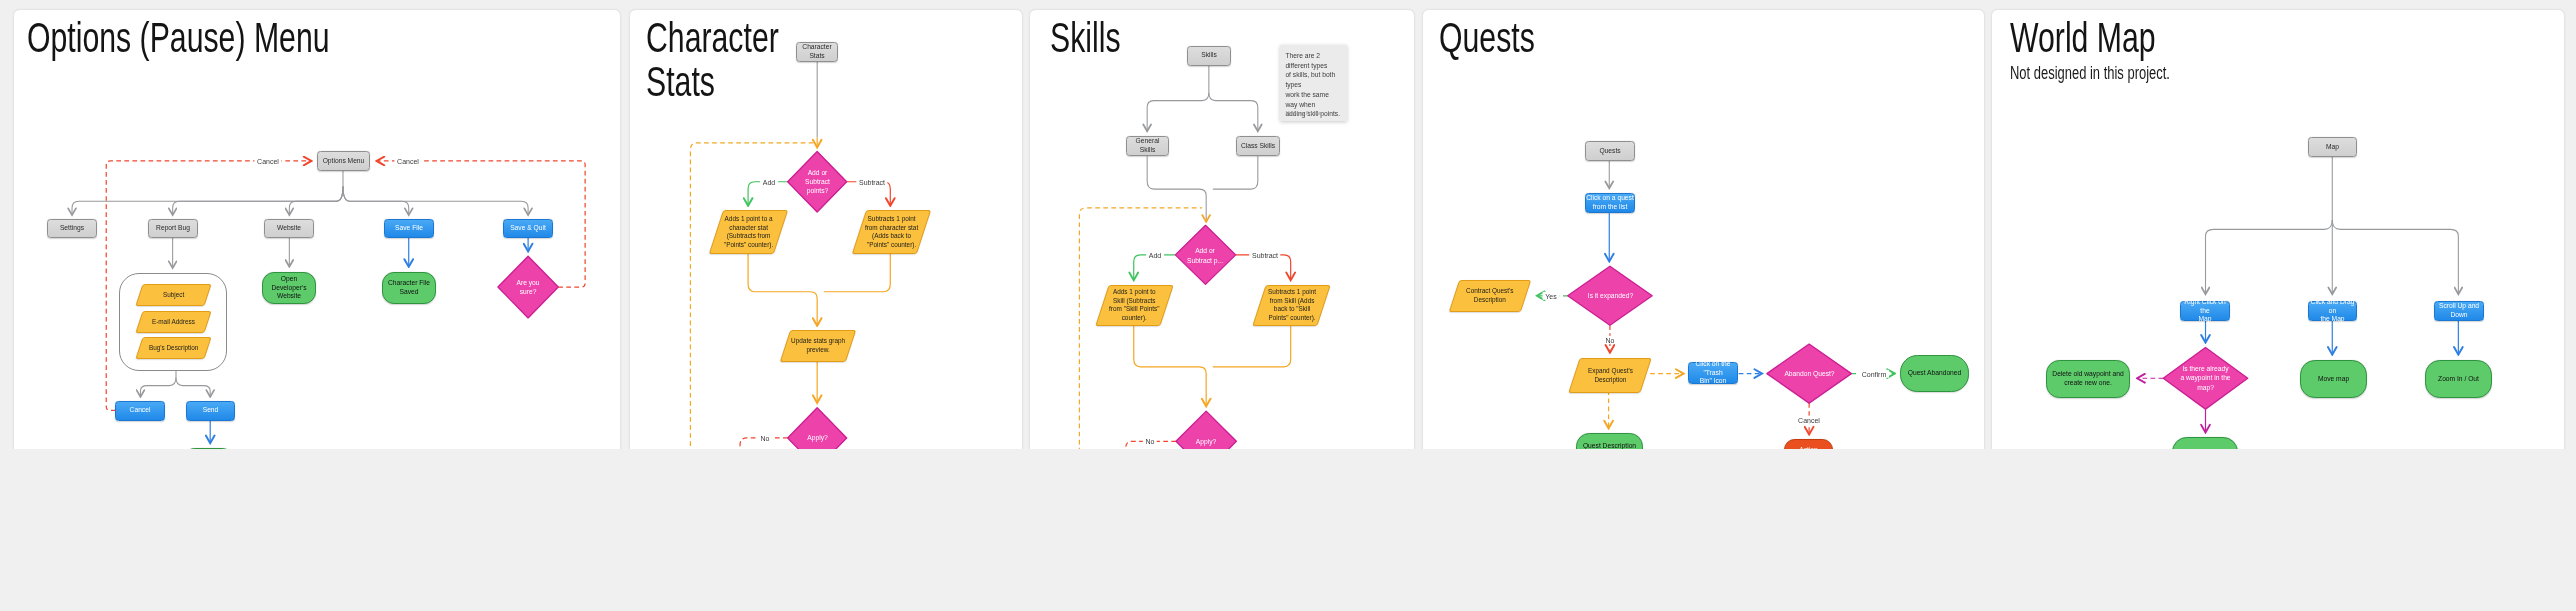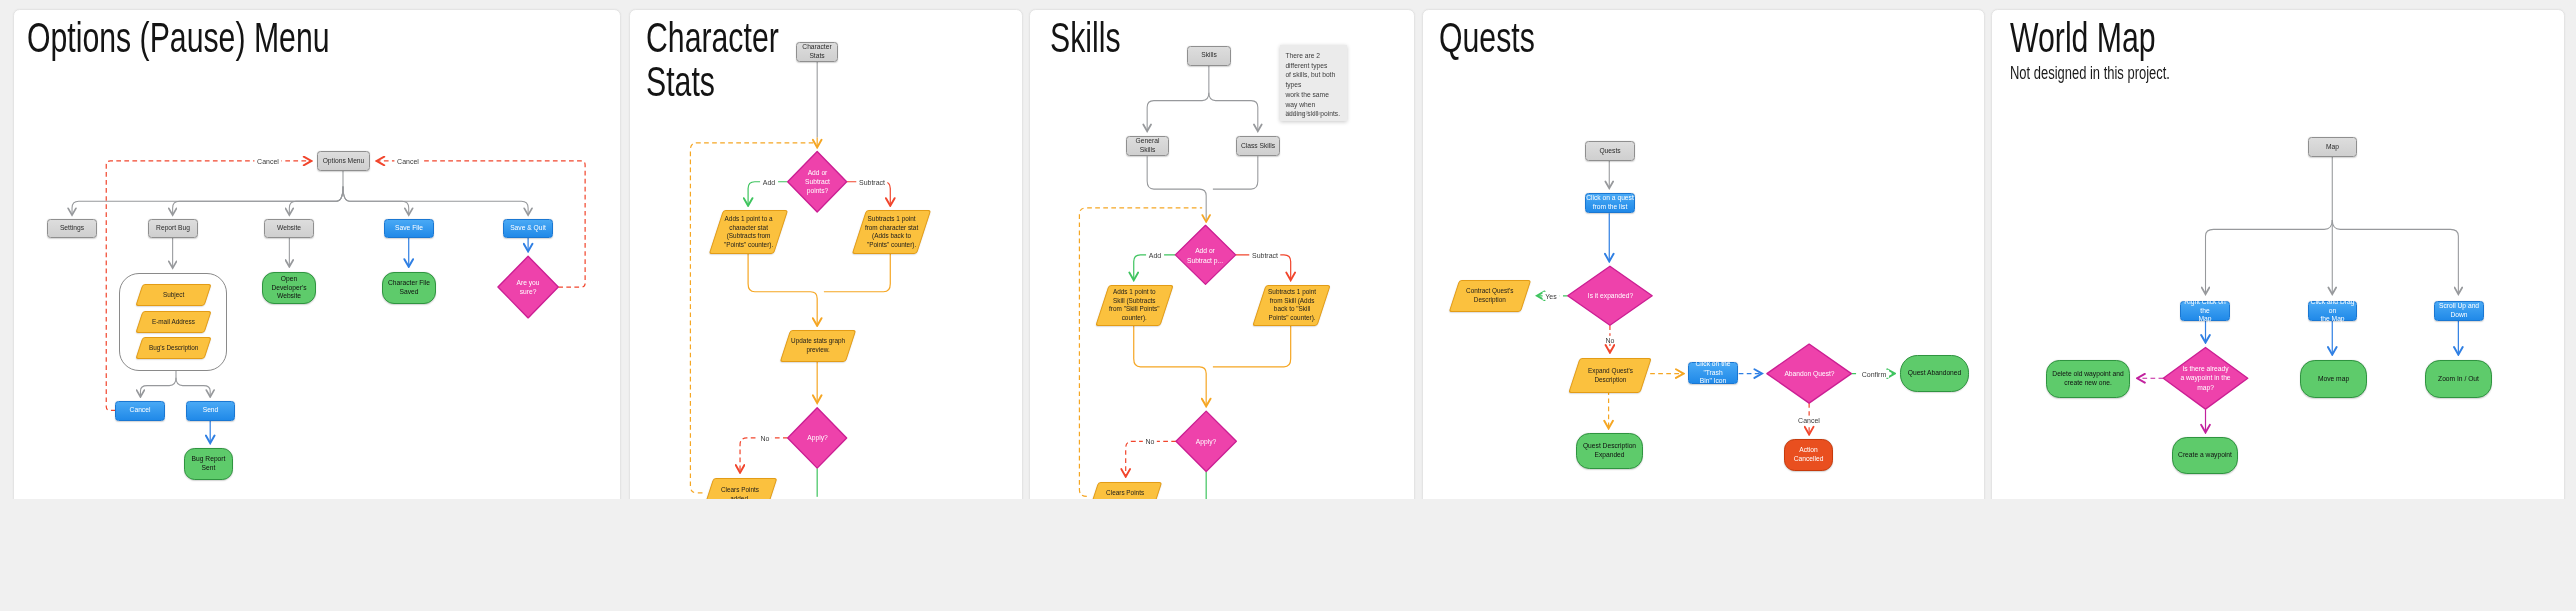--- a/index.html
+++ b/index.html
@@ -1,16 +1,16 @@
 <!DOCTYPE html>
 <html style="font-size:10.7px"><head>
 <meta charset="utf-8">
 <style>
   html,body{margin:0;padding:0;background:#f0f0f0;}
-  .stage{position:relative;width:2576px;height:499px;background:#f0f0f0;
+  .stage{position:relative;width:2576px;height:449px;background:#f0f0f0;
          font-family:"Liberation Sans",sans-serif;overflow:hidden;}
   .panel{position:absolute;top:9.4px;height:586px;background:#ffffff;border:0.7px solid #e4e4e4;
          border-radius:6.7px;box-shadow:0 0.7px 2px rgba(0,0,0,.06);z-index:1;}
   svg.overlay{position:absolute;left:0;top:0;z-index:2;pointer-events:none;}
   .layer{position:absolute;left:0;top:0;width:100%;height:100%;z-index:3;}
 
   .title{position:absolute;color:#141414;font-weight:400;font-size:42px;line-height:44px;
          transform:scaleX(.72);transform-origin:left top;white-space:pre-line;letter-spacing:0;}
   .subtitle{position:absolute;color:#1a1a1a;font-size:18px;font-weight:400;
          transform:scaleX(.72);transform-origin:left top;}

